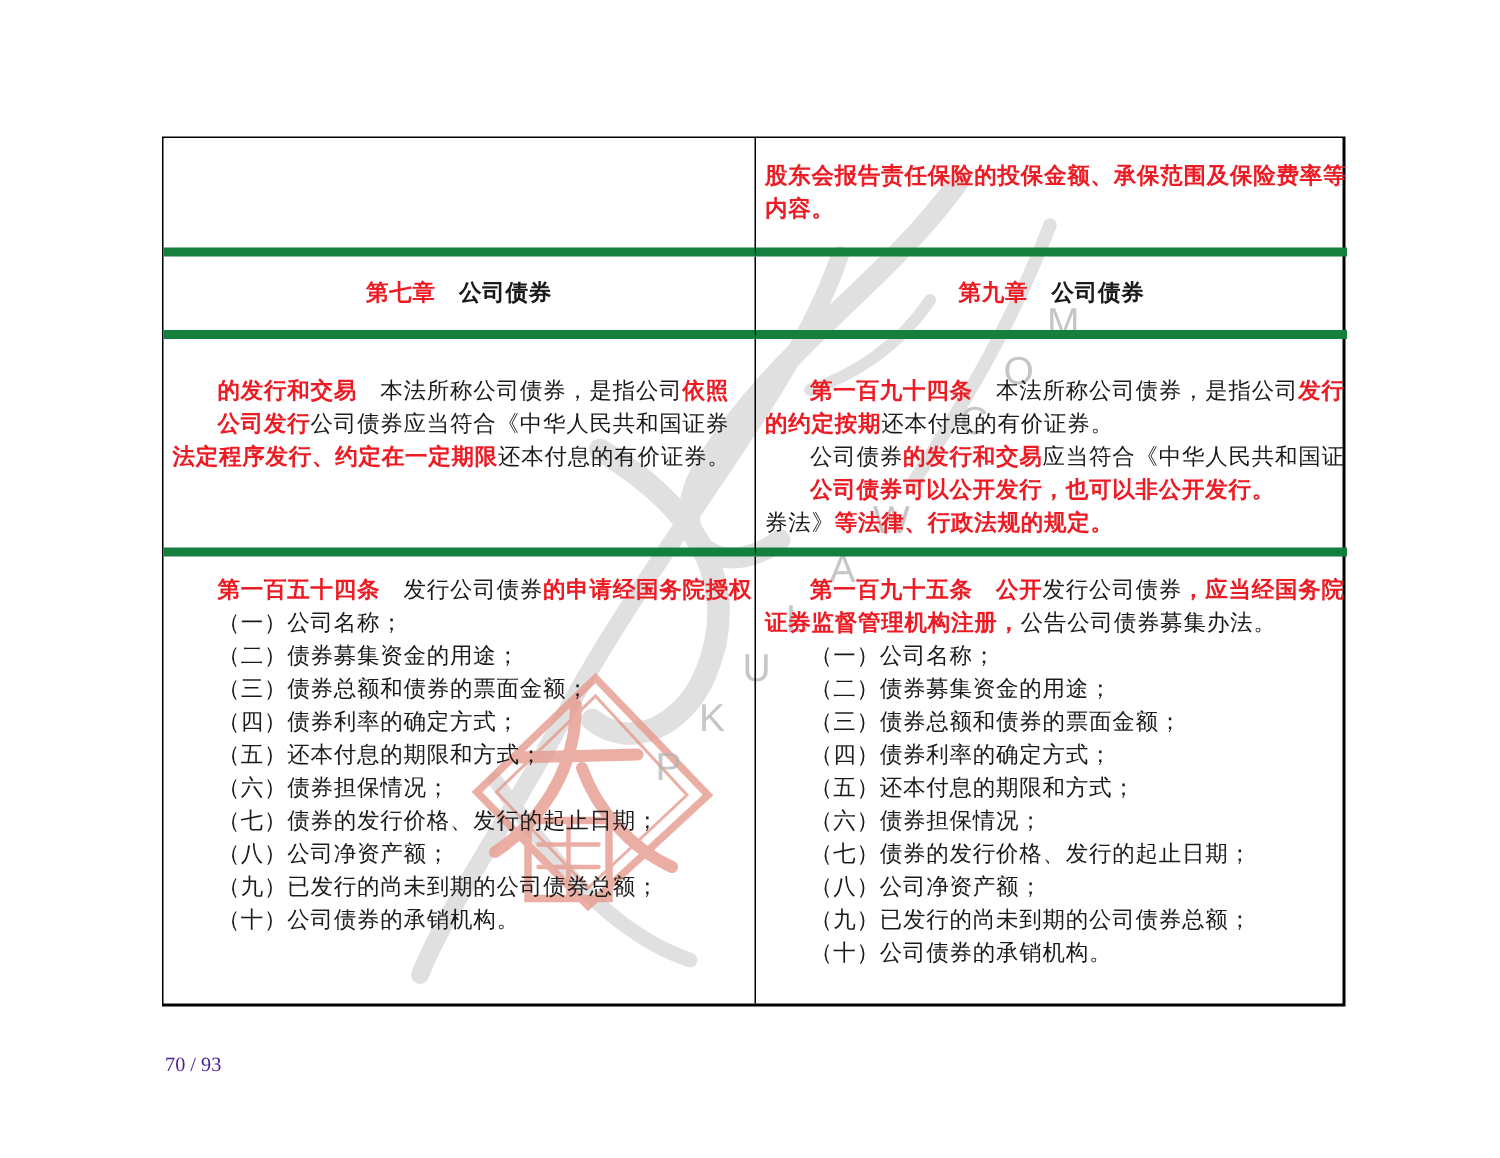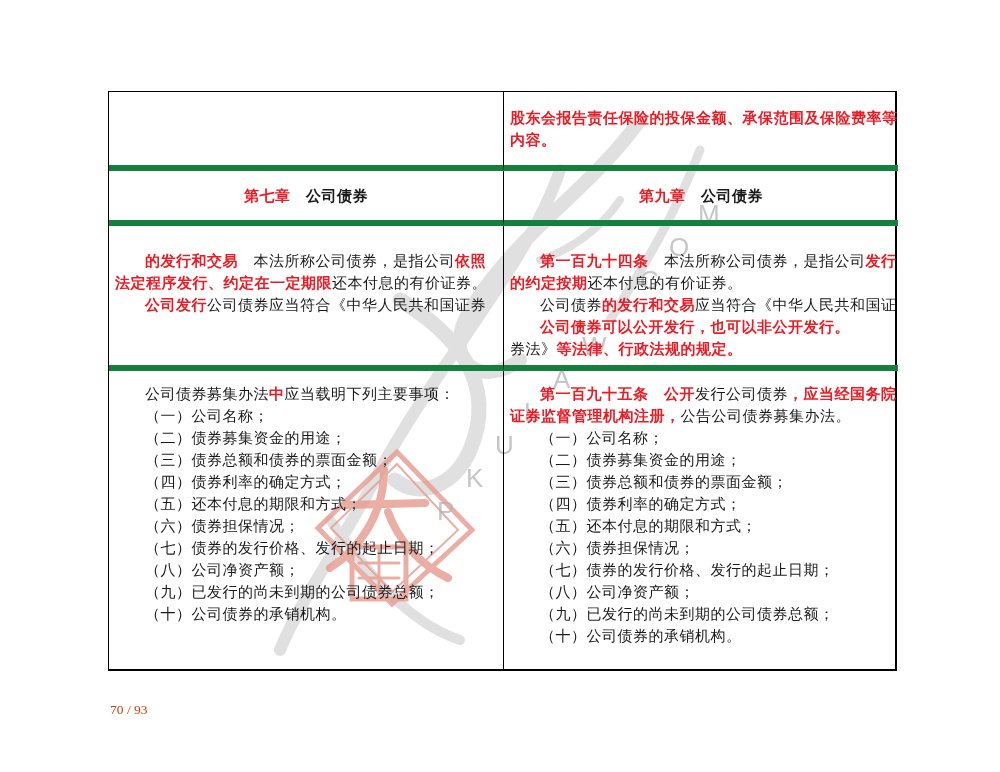--- a/index.html
+++ b/index.html
@@ -24,21 +24,21 @@
   .cell.pad-article{padding-top:24px;}
   .cell.pad-list{padding-top:12px;}
   .line{white-space:nowrap;letter-spacing:.5px;}
   .line.ind{padding-left:30px;}
   .seg-k{color:#1a1a1a;font-family:Liberation Serif, serif;}
   .seg-b{color:#1a1a1a;font-weight:bold;}
   .seg-r{color:#ed1c24;font-weight:bold;font-family:"Liberation Sans","Liberation Serif",sans-serif;}
   .heading .seg-b{font-family:"Liberation Sans","Liberation Serif",sans-serif;}
   
   .footer{position:absolute;left:110px;top:702px;z-index:1;font-family:"Liberation Serif",serif;
-          font-size:13.5px;color:#c2410c;}
+          font-size:13.5px;color:#4c1d95;}
 </style>
 </head>
 <body>
 
 <div class="page">
 
   <div class="wm-layer">
     <svg width="1000" height="772" viewBox="0 0 1000 772">
 
       <g stroke="#c8c8c8" fill="none" opacity="0.55" stroke-linecap="round">
@@ -86,33 +86,33 @@
 
     <div class="cell heading">
         <div class="line"><span class="seg-r">第七章</span><span class="seg-b">　公司债券</span></div>
       </div>
     <div class="cell col-r heading">
         <div class="line"><span class="seg-r">第九章</span><span class="seg-b">　公司债券</span></div>
       </div>
 
     <div class="cell pad-article">
         <div class="line ind"><span class="seg-r">的发行和交易</span><span class="seg-k">　本法所称公司债券，是指公司</span><span class="seg-r">依照</span></div>
+        <div class="line ind"><span class="seg-r">公司发行</span><span class="seg-k">公司债券应当符合《中华人民共和国证券</span></div>
         <div class="line"><span class="seg-r">法定程序发行、约定在一定期限</span><span class="seg-k">还本付息的有价证券。</span></div>
-        <div class="line ind"><span class="seg-r">公司发行</span><span class="seg-k">公司债券应当符合《中华人民共和国证券</span></div>
       </div>
     <div class="cell col-r pad-article">
         <div class="line ind"><span class="seg-r">第一百九十四条</span><span class="seg-k">　本法所称公司债券，是指公司</span><span class="seg-r">发行</span></div>
         <div class="line"><span class="seg-r">的约定按期</span><span class="seg-k">还本付息的有价证券。</span></div>
         <div class="line ind"><span class="seg-k">公司债券</span><span class="seg-r">的发行和交易</span><span class="seg-k">应当符合《中华人民共和国证</span></div>
         <div class="line ind"><span class="seg-r">公司债券可以公开发行，也可以非公开发行。</span></div>
         <div class="line"><span class="seg-k">券法》</span><span class="seg-r">等法律、行政法规的规定。</span></div>
       </div>
 
     <div class="cell row-last pad-list">
-        <div class="line ind"><span class="seg-k">公司债券募集办法</span><span class="seg-r">中</span><span class="seg-k">应当载明下列主要事项：</span></div>
+        <div class="line ind"><span class="seg-r">第一百五十四条</span><span class="seg-k">　发行公司债券</span><span class="seg-r">的申请经国务院授权</span></div>
         <div class="line ind"><span class="seg-k">（一）公司名称；</span></div>
         <div class="line ind"><span class="seg-k">（二）债券募集资金的用途；</span></div>
         <div class="line ind"><span class="seg-k">（三）债券总额和债券的票面金额；</span></div>
         <div class="line ind"><span class="seg-k">（四）债券利率的确定方式；</span></div>
         <div class="line ind"><span class="seg-k">（五）还本付息的期限和方式；</span></div>
         <div class="line ind"><span class="seg-k">（六）债券担保情况；</span></div>
         <div class="line ind"><span class="seg-k">（七）债券的发行价格、发行的起止日期；</span></div>
         <div class="line ind"><span class="seg-k">（八）公司净资产额；</span></div>
         <div class="line ind"><span class="seg-k">（九）已发行的尚未到期的公司债券总额；</span></div>
         <div class="line ind"><span class="seg-k">（十）公司债券的承销机构。</span></div>

